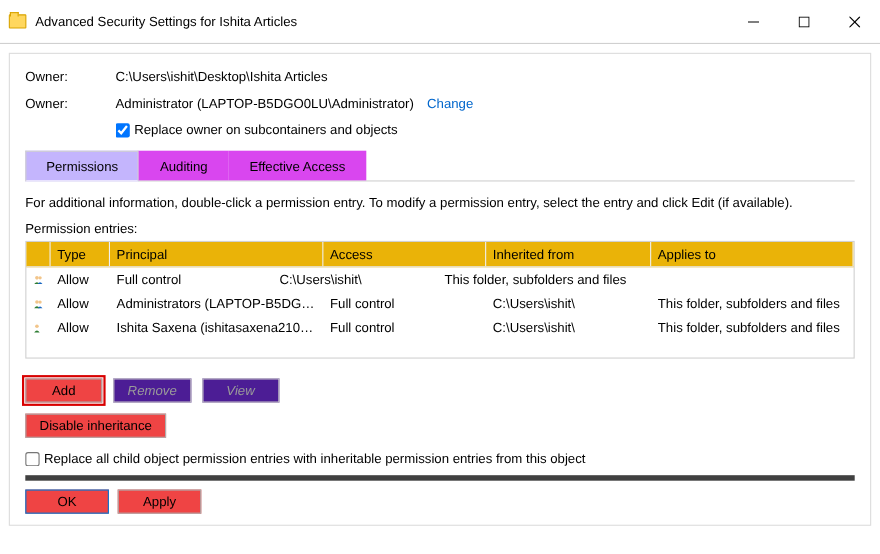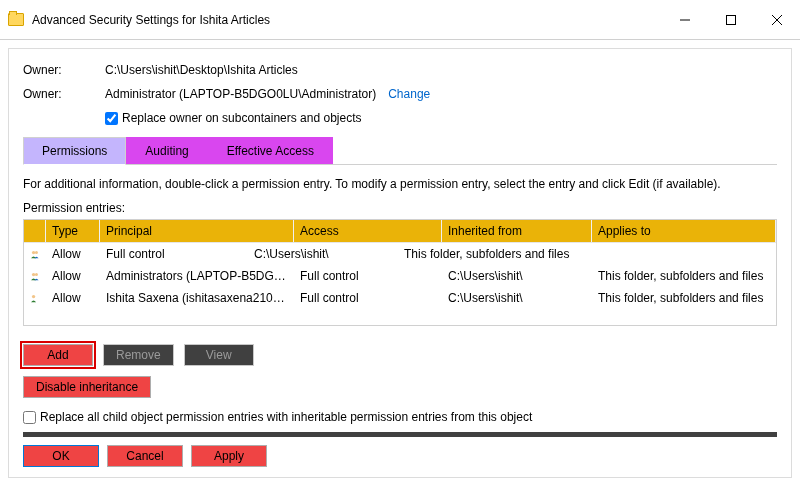--- a/index.html
+++ b/index.html
@@ -38,21 +38,21 @@
 .col-type { width: 54px; flex: 0 0 54px; }
 .col-principal { width: 194px; flex: 0 0 194px; }
 .col-access { width: 148px; flex: 0 0 148px; }
 .col-inherited { width: 150px; flex: 0 0 150px; }
 .col-applies { flex: 1; }
 
 .table-body { height: 82px; }
 
 .btn-row { margin-top: 18px; display: flex; gap: 10px; }
 .btn { height: 22px; min-width: 70px; padding: 0 12px; background: #ef4444; border: 1px solid #adadad; cursor: pointer; display: inline-flex; align-items: center; justify-content: center; }
-.btn:disabled, .btn.disabled { color: #9a9a9a; background: #404040; border-color: #c8c8c8; cursor: default; }
+.btn:disabled, .btn.disabled { color: #9a9a9a; background: #4c1d95; border-color: #c8c8c8; cursor: default; font-style: italic; }
 .btn.highlight { outline: 2px solid #d80000; outline-offset: 1px; }
 
 .disable-row { margin-top: 10px; }
 .replace-all-row { margin-top: 12px; display: flex; align-items: center; gap: 4px; }
 
 .footer { margin-top: 8px; padding: 8px 14px 0 0; border-top: 5px solid #404040; display: flex; justify-content: flex-start; gap: 8px; }
 .footer .btn { min-width: 76px; }
 .footer .btn.default { border: 1px solid #0078d7; }
 
 .user-icon { width:14px; height:12px; }
@@ -173,17 +173,16 @@
     <button class="btn" style="min-width:auto;">Disable inheritance</button>
   </div>
 
   <div class="replace-all-row">
     <input type="checkbox" style="">
     <span>Replace all child object permission entries with inheritable permission entries from this object</span>
   </div>
 
   <div class="footer">
     <button class="btn default">OK</button>
-    <button class="btn">Cancel</button>
     <button class="btn">Apply</button>
   </div>
 
 </div>
 
 </body></html>

